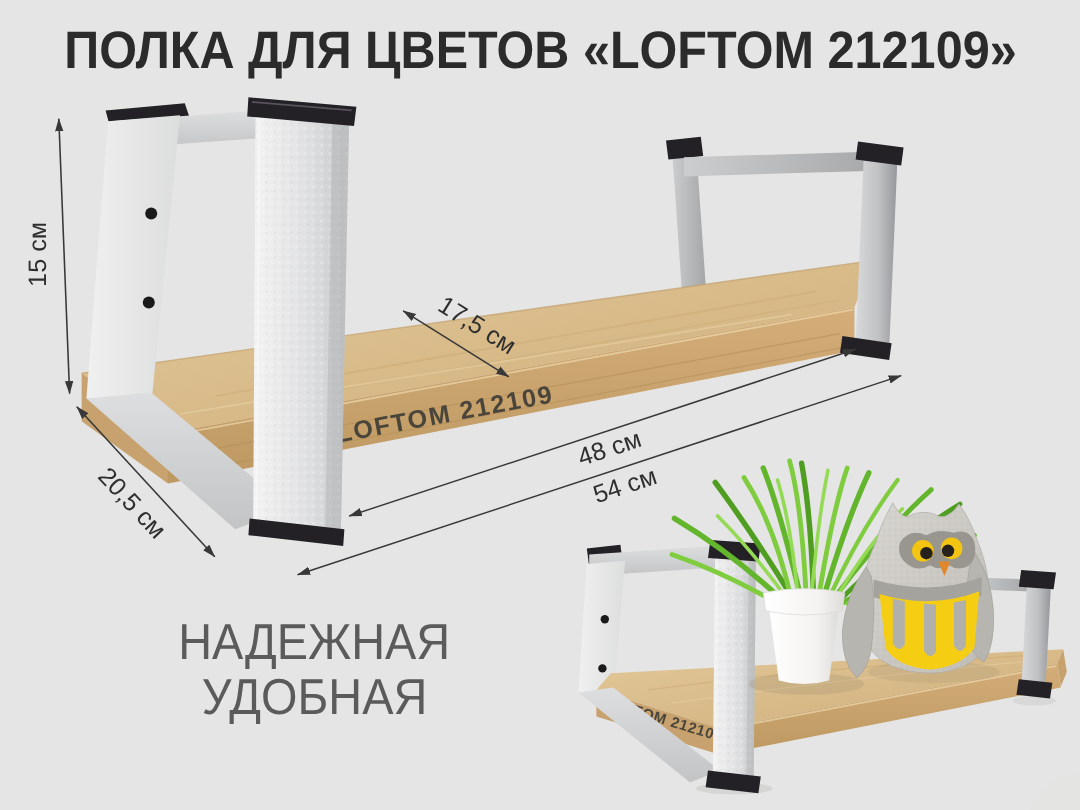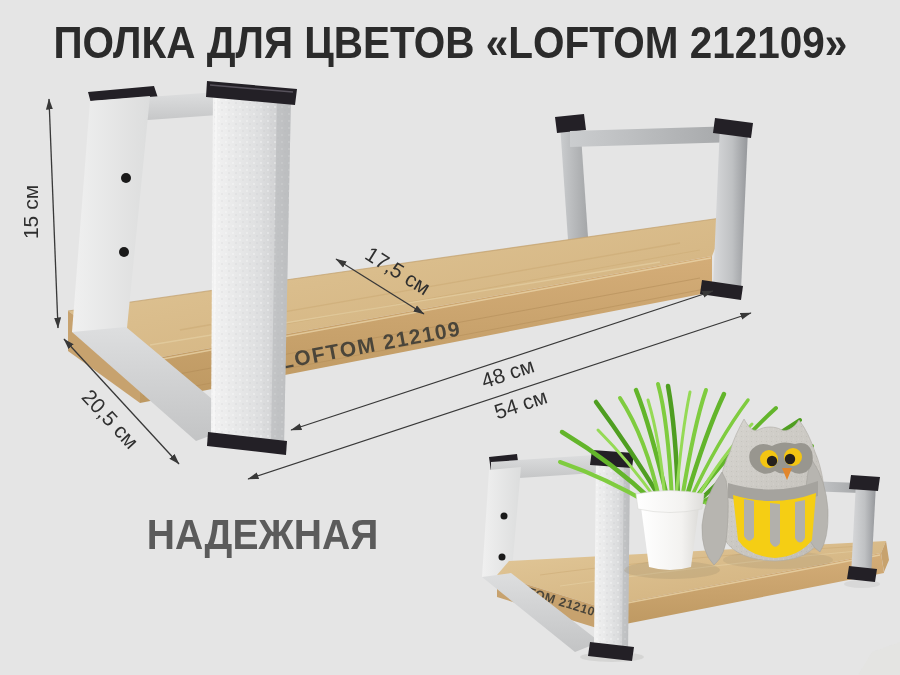--- a/index.html
+++ b/index.html
@@ -2,21 +2,21 @@
 <html><head>
 <meta charset="utf-8">
 <style>
   html,body{margin:0;padding:0;background:#ffffff;}
   .canvas{position:relative;width:900px;height:675px;background:#e5e5e5;overflow:hidden;
           font-family:"Liberation Sans",sans-serif;padding-left:12px;}
   .title{position:absolute;top:18px;left:0;width:900px;text-align:center;}
   .title span{display:inline-block;transform:scaleX(.92);transform-origin:center;
               font-size:44px;font-weight:bold;color:#2b2b2b;white-space:nowrap;letter-spacing:0;}
   .features{position:absolute;top:512px;left:82px;width:360px;text-align:center;
-            color:#5b5b5b;font-weight:bold;font-size:42px;line-height:46px;}
+            color:#5b5b5b;font-weight:normal;font-size:42px;line-height:46px;}
   .features div span{display:inline-block;transform:scaleX(.93);transform-origin:center;white-space:nowrap;}
   svg{position:absolute;top:0;left:0;}
   text{font-family:"Liberation Sans",sans-serif;}
   .dimlabel{font-size:21px;fill:#2f2f2f;}
   .engrave{font-weight:bold;fill:#4a453a;}
 </style>
 </head>
 <body>
 
 <div class="canvas">
@@ -241,15 +241,16 @@
         <path d="M733,495 Q775,508 816,493 L812,540 Q800,556 775,558 Q748,556 738,540 Z" fill="#f5ce14"></path>
         <path d="M744,499 L744,536 Q749,545 754,537 L754,501 Z" fill="#b2b0ab"></path>
         <path d="M770,503 L770,542 Q775,551 780,543 L780,504 Z" fill="#b2b0ab"></path>
         <path d="M795,502 L795,538 Q800,547 805,538 L805,500 Z" fill="#b2b0ab"></path>
       </g>
     </g>
   </svg>
 
   <div class="features">
     <div><span>НАДЕЖНАЯ</span></div>
+    <div><span>УДОБНАЯ</span></div>
   </div>
 
 </div>
 
 </body></html>

